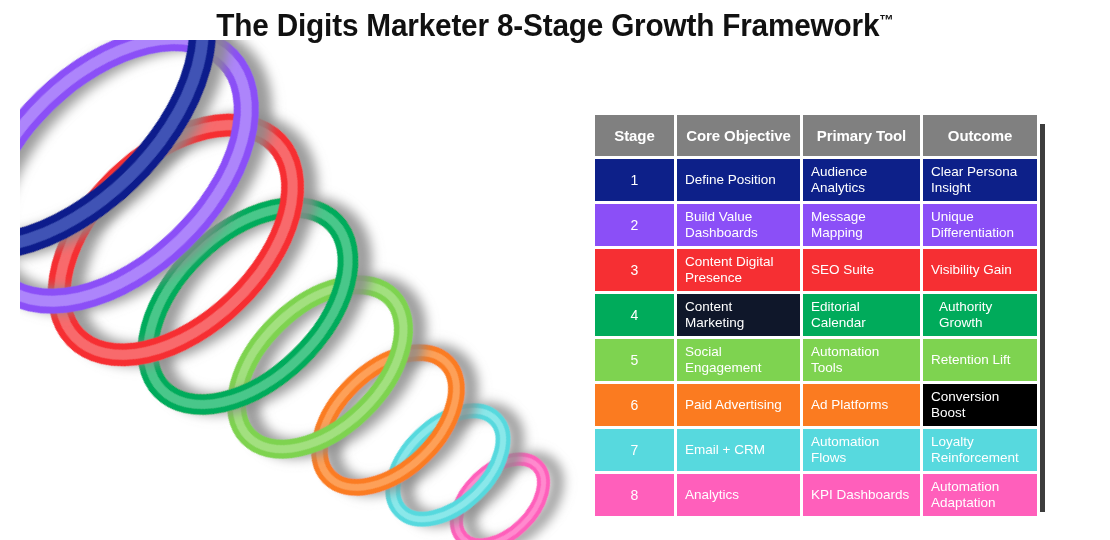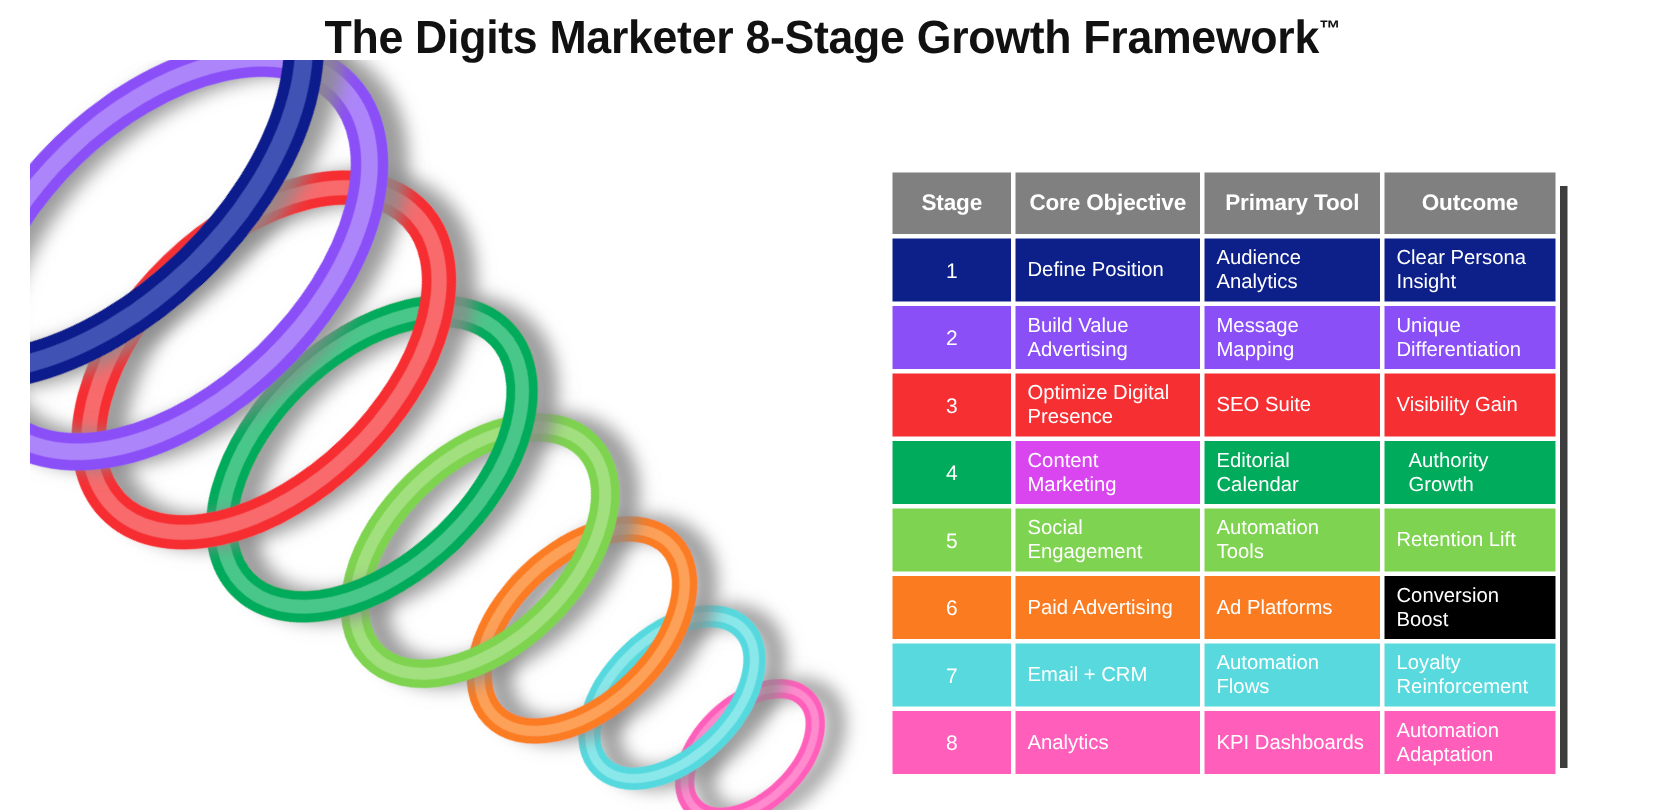--- a/index.html
+++ b/index.html
@@ -184,33 +184,33 @@
       </thead>
       <tbody id="tbody">
           <tr>
             <td class="cell-stage" style="background: rgb(13, 32, 137);">1</td>
             <td style="background: rgb(13, 32, 137);">Define Position</td>
             <td style="background: rgb(13, 32, 137);">Audience Analytics</td>
             <td style="background: rgb(13, 32, 137);">Clear Persona Insight</td>
           </tr>
           <tr>
             <td class="cell-stage" style="background: rgb(139, 79, 247);">2</td>
-            <td style="background: rgb(139, 79, 247);">Build Value Advertising</td>
+            <td style="background: rgb(139, 79, 247);">Build Value Dashboards</td>
             <td style="background: rgb(139, 79, 247);">Message Mapping</td>
             <td style="background: rgb(139, 79, 247);">Unique Differentiation</td>
           </tr>
           <tr>
             <td class="cell-stage" style="background: rgb(246, 47, 51);">3</td>
-            <td style="background: rgb(246, 47, 51);">Optimize Digital Presence</td>
+            <td style="background: rgb(246, 47, 51);">Content Digital Presence</td>
             <td style="background: rgb(246, 47, 51);">SEO Suite</td>
             <td style="background: rgb(246, 47, 51);">Visibility Gain</td>
           </tr>
           <tr>
             <td class="cell-stage" style="background: rgb(0, 171, 91);">4</td>
-            <td style="background: #d946ef;">Content Marketing</td>
+            <td style="background: #0f172a;">Content Marketing</td>
             <td style="background: rgb(0, 171, 91);">Editorial Calendar</td>
             <td style="background: rgb(0, 171, 91); padding-left: 16px;">Authority Growth</td>
           </tr>
           <tr>
             <td class="cell-stage" style="background: rgb(126, 211, 80);">5</td>
             <td style="background: rgb(126, 211, 80);">Social Engagement</td>
             <td style="background: rgb(126, 211, 80); margin-left: 20px;">Automation Tools</td>
             <td style="background: rgb(126, 211, 80);">Retention Lift</td>
           </tr>
           <tr>

